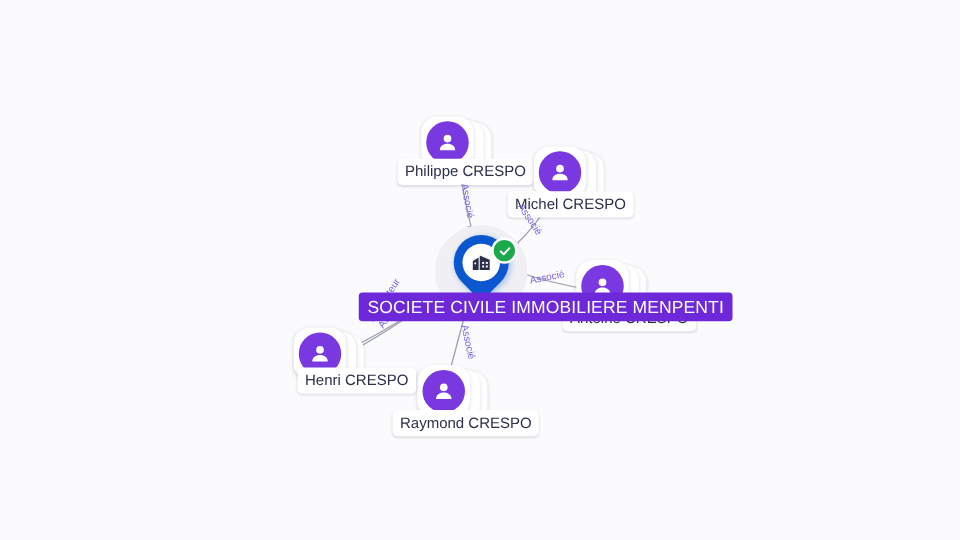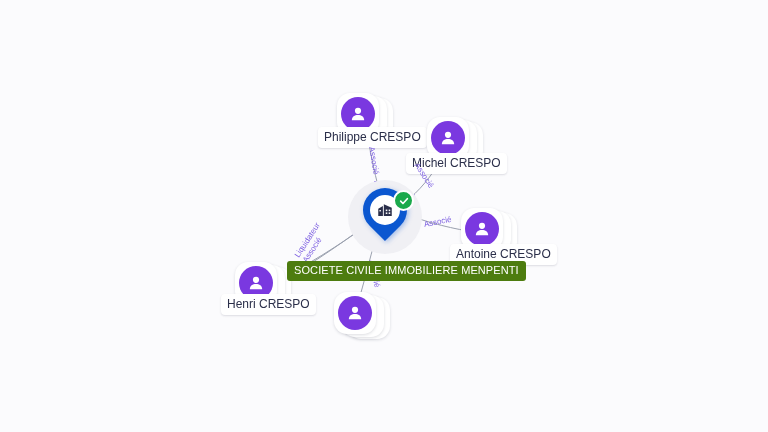--- a/index.html
+++ b/index.html
@@ -117,30 +117,29 @@
     color: #2b2f4a;
     font-size: 12px;
     line-height: 1;
     padding: 4px 6px 5px 6px;
     border-radius: 4px;
     white-space: nowrap;
     box-shadow: 0 1px 2px rgba(60,64,90,0.16);
   }
   .company-label {
     position: absolute;
-    background: #4d7c0f;
+    background: #6d28d9;
     color: #ffffff;
-    font-size: 11px;
+    font-size: 14px;
     line-height: 1;
     padding: 4px 7px 5px 7px;
     border-radius: 3px;
     white-space: nowrap;
     letter-spacing: 0.1px;
     z-index: 40;
-    margin-top: 27px;
   }
 
   
   .edge-label {
     position: absolute;
     color: #7b5de0;
     font-size: 8px;
     line-height: 1;
     white-space: nowrap;
     transform-origin: left center;
@@ -231,34 +230,35 @@
     <div class="card c2"></div>
     <div class="card c1">
       <div class="avatar">
         <svg width="20" height="20" viewBox="0 0 24 24" fill="#ffffff">
           <circle cx="12" cy="8.2" r="3.7"></circle>
           <path d="M4.6 19.5c0-4 3.3-6.2 7.4-6.2s7.4 2.2 7.4 6.2z"></path>
         </svg>
       </div>
     </div>
   </div>
+  <div class="node-label" style="left:314px; top:328px;">Raymond CRESPO</div>
 
   <div class="person-node" style="left:235px; top:262px;">
     <div class="card c3"></div>
     <div class="card c2"></div>
     <div class="card c1">
       <div class="avatar">
         <svg width="20" height="20" viewBox="0 0 24 24" fill="#ffffff">
           <circle cx="12" cy="8.2" r="3.7"></circle>
           <path d="M4.6 19.5c0-4 3.3-6.2 7.4-6.2s7.4 2.2 7.4 6.2z"></path>
         </svg>
       </div>
     </div>
   </div>
-  <div class="node-label" style="left:221px; top:294px;">Henri CRESPO</div>
+  <div class="node-label" style="left:238px; top:294px;">Henri CRESPO</div>
 
   <div class="company-node" style="left:348px; top:180px;">
     <div class="pin-halo"></div>
     <div class="pin">
       <div class="pin-inner">
         <svg width="18" height="18" viewBox="0 0 24 24" fill="#2b2f4a">
           <path d="M3 20V10.4l6.2-3.6V20H3z"></path>
           <path d="M10.4 20V4.4L21 9.1V20H10.4z"></path>
           <rect x="4.6" y="12" width="1.9" height="1.9" fill="#ffffff"></rect>
           <rect x="13" y="11.4" width="2.1" height="2.1" fill="#ffffff"></rect>

